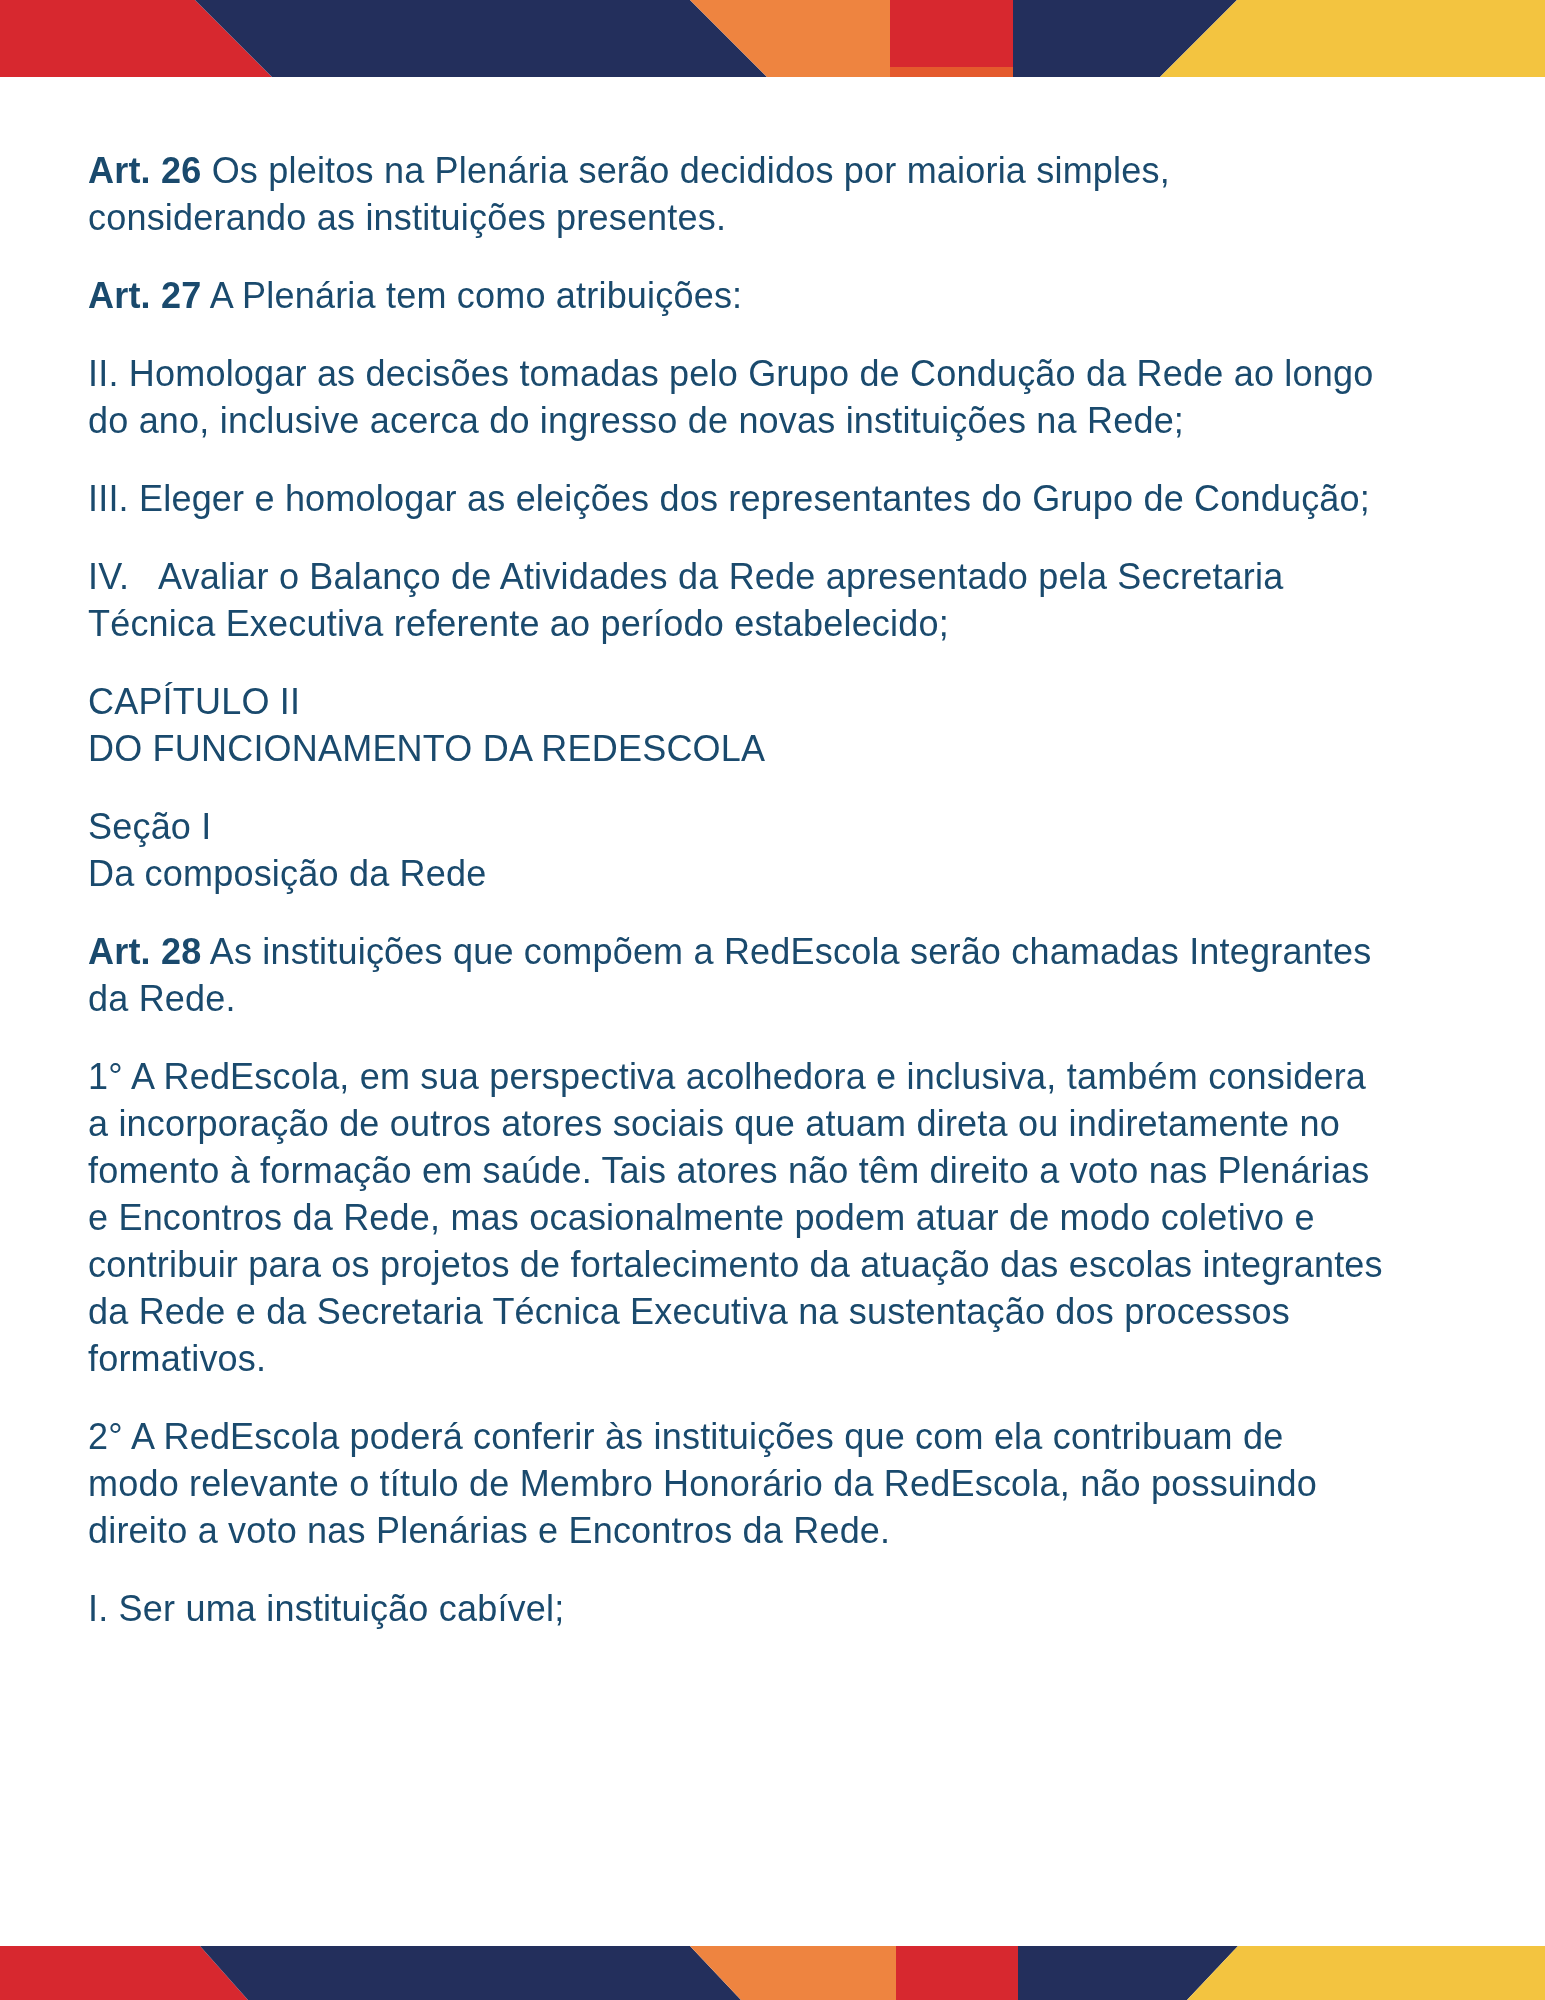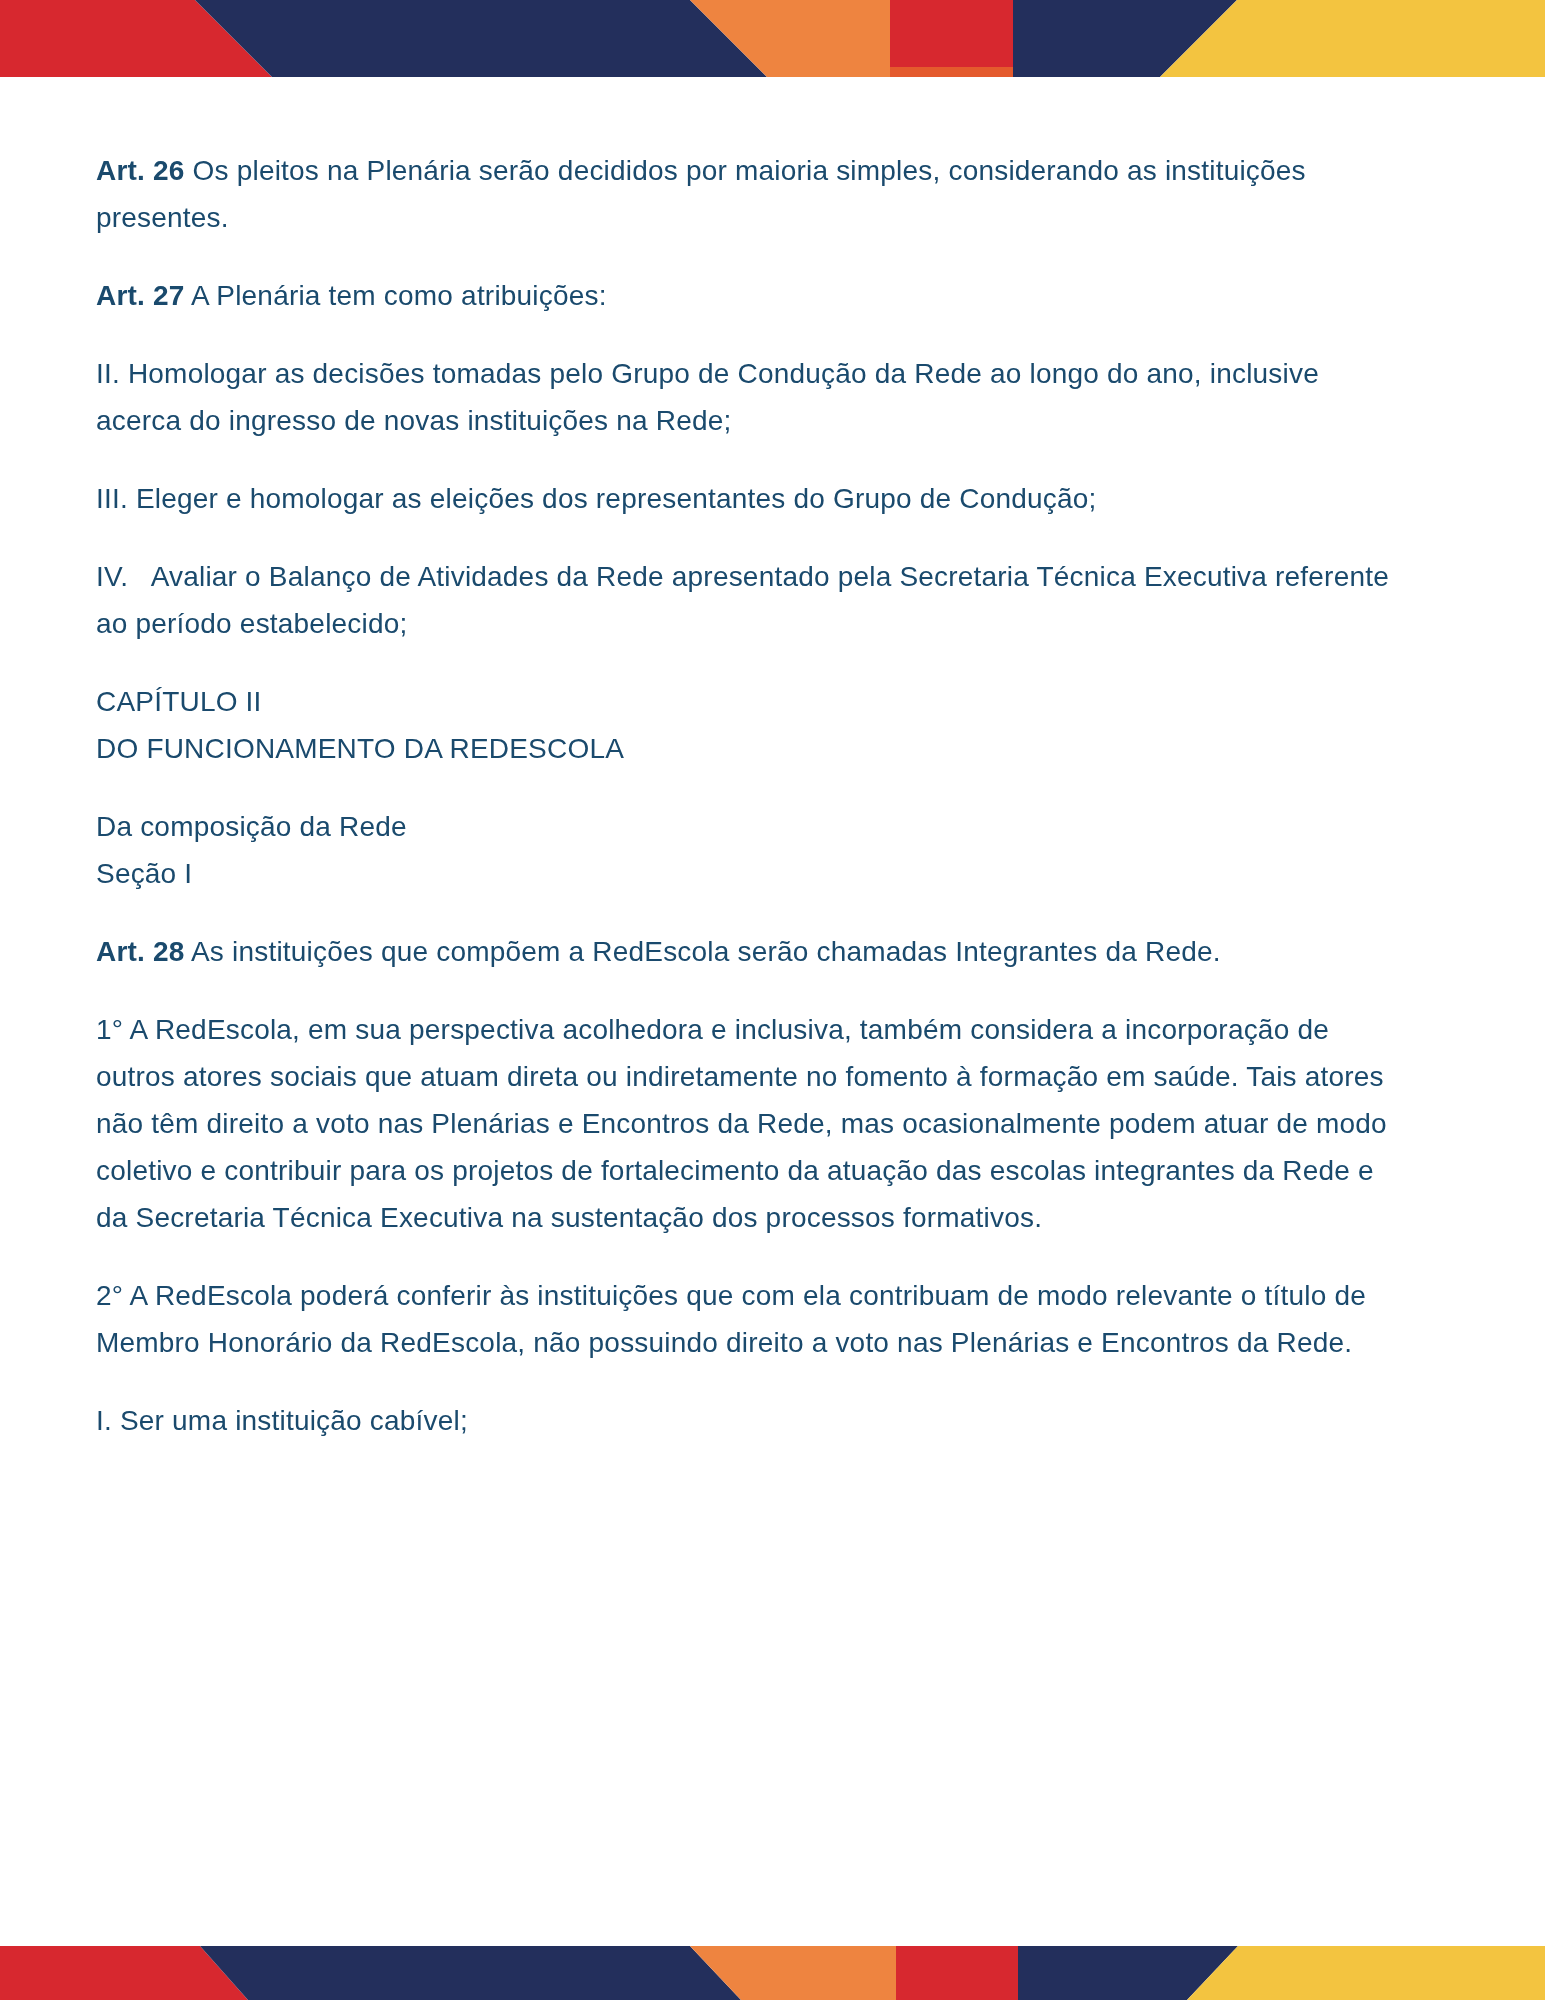--- a/index.html
+++ b/index.html
@@ -25,24 +25,24 @@
   .f-red1  {clip-path:polygon(0 0,200px 0,248px 54px,0 54px);}
   .f-navy1 {clip-path:polygon(200px 0,690px 0,741px 54px,248px 54px);}
   .f-orange{clip-path:polygon(690px 0,896px 0,896px 54px,741px 54px);}
   .f-red2  {clip-path:polygon(896px 0,1018px 0,1018px 54px,896px 54px);}
   .f-navy2 {clip-path:polygon(1018px 0,1238px 0,1187px 54px,1018px 54px);}
   .f-yellow{clip-path:polygon(1238px 0,1545px 0,1545px 54px,1187px 54px);}
   
   .logos{position:absolute;top:0;right:0;height:77px;color:#ffffff;}
   
   .doc{
-    position:absolute;top:77px;left:96px;width:1295px;
+    position:absolute;top:77px;left:88px;width:1295px;
     padding-top:70px;
     color:#1a4a6d;
-    font-size:28px;line-height:47px;letter-spacing:.2px;
+    font-size:36px;line-height:47px;letter-spacing:.2px;
   }
   .para{margin:0 0 31px 0;white-space:pre-wrap;}
   .para strong{font-weight:700;}
   .heading{font-weight:400;}
 </style>
 </head>
 <body>
 
 <div class="band band-header">
   <div class="shape h-red1" style="background:#d7282f"></div>
@@ -62,21 +62,21 @@
   </div>
 </div>
 
 <main class="doc" id="doc">
     <div class="para"><strong>Art. 26</strong><span> Os pleitos na Plenária serão decididos por maioria simples, considerando as instituições presentes.</span></div>
     <div class="para"><strong>Art. 27</strong><span> A Plenária tem como atribuições:</span></div>
     <div class="para"><span>II. Homologar as decisões tomadas pelo Grupo de Condução da Rede ao longo do ano, inclusive acerca do ingresso de novas instituições na Rede;</span></div>
     <div class="para"><span>III. Eleger e homologar as eleições dos representantes do Grupo de Condução;</span></div>
     <div class="para"><span>IV.   Avaliar o Balanço de Atividades da Rede apresentado pela Secretaria Técnica Executiva referente ao período estabelecido;</span></div>
     <div class="para heading"><div>CAPÍTULO II</div><div>DO FUNCIONAMENTO DA REDESCOLA</div></div>
-    <div class="para heading"><div>Da composição da Rede</div><div>Seção I</div></div>
+    <div class="para heading"><div>Seção I</div><div>Da composição da Rede</div></div>
     <div class="para"><strong>Art. 28</strong><span> As instituições que compõem a RedEscola serão chamadas Integrantes da Rede.</span></div>
     <div class="para"><span>1° A RedEscola, em sua perspectiva acolhedora e inclusiva, também considera a incorporação de outros atores sociais que atuam direta ou indiretamente no fomento à formação em saúde. Tais atores não têm direito a voto nas Plenárias e Encontros da Rede, mas ocasionalmente podem atuar de modo coletivo e contribuir para os projetos de fortalecimento da atuação das escolas integrantes da Rede e da Secretaria Técnica Executiva na sustentação dos processos formativos.</span></div>
     <div class="para"><span>2° A RedEscola poderá conferir às instituições que com ela contribuam de modo relevante o título de Membro Honorário da RedEscola, não possuindo direito a voto nas Plenárias e Encontros da Rede.</span></div>
     <div class="para"><span>I. Ser uma instituição cabível;</span></div>
   </main>
 
 <div class="band band-footer">
   <div class="shape f-red1" style="background:#d7282f"></div>
   <div class="shape f-navy1" style="background:#232f5c"></div>
   <div class="shape f-orange" style="background:#ee8440"></div>

